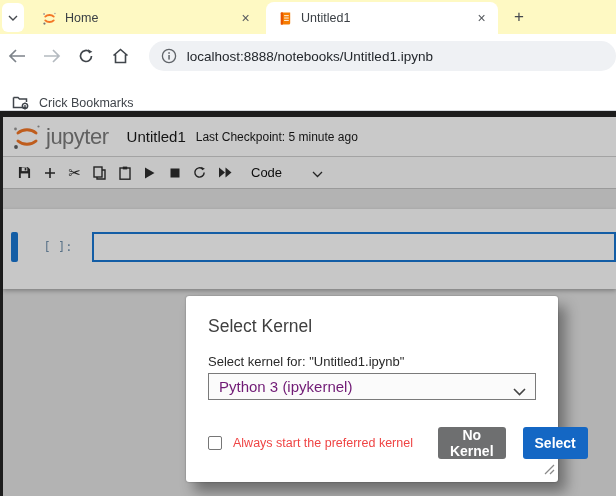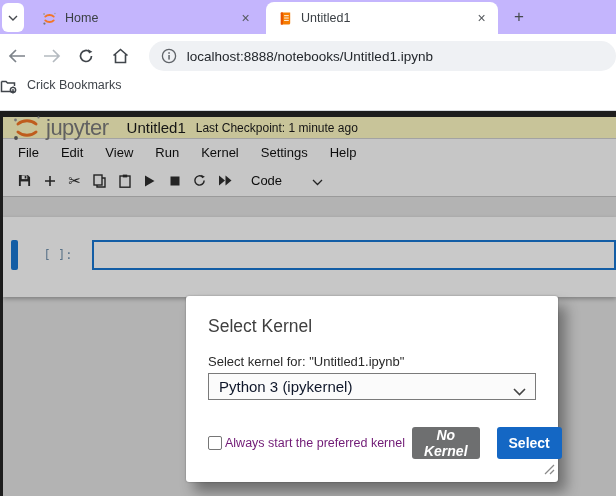--- a/index.html
+++ b/index.html
@@ -1,21 +1,21 @@
 <!DOCTYPE html>
 <html><head>
 <meta charset="utf-8">
 <style>
   * { margin:0; padding:0; box-sizing:border-box; }
   html,body { width:616px; height:496px; }
   body { font-family:"Liberation Sans", sans-serif; }
   .screen { position:relative; width:616px; height:496px; background:#fff; overflow:hidden; }
 
   
-  .tabstrip { height:34px; background:#c4b5fd; display:flex; align-items:flex-end; }
+  .tabstrip { height:34px; background:#fef9c3; display:flex; align-items:flex-end; }
   .tab-actions { width:22px; height:29px; background:#fff; border-radius:6px; margin:2px 0 2px 2px;
     display:flex; align-items:center; justify-content:center; }
   .tab { width:232px; height:32px; display:flex; align-items:center; padding:0 8px 0 12px;
     font-size:12.5px; color:#3b4045; }
   .tab.inactive { margin-left:6px; }
   .tab.active { background:#fff; border-radius:8px 8px 0 0; margin-left:4px; }
   .tab .favicon { width:15px; height:15px; margin-right:8px; flex:none; }
   .tab .tab-label { flex:1; white-space:nowrap; overflow:hidden; }
   .tab-close { width:17px; height:17px; border-radius:50%; display:flex; align-items:center;
     justify-content:center; font-size:14px; color:#55595e; flex:none; }
@@ -24,30 +24,30 @@
 
   
   .navbar { height:44px; background:#fff; display:flex; align-items:center; padding-left:2px; }
   .nav-btn { width:30px; height:30px; display:flex; align-items:center; justify-content:center; margin-right:5px; }
   .url-pill { margin-left:8px; height:30px; width:472px; background:#eff1f4; border-radius:15px;
     display:flex; align-items:center; padding-left:12px; }
   .url-text { font-size:13.5px; color:#23272c; margin-left:10px; white-space:nowrap; }
 
   
   .bookmarks { height:33px; background:#fff; border-bottom:1px solid #d8dbdf; display:flex;
-    align-items:flex-start; }
+    align-items:flex-end; padding-left:12px; }
   .bm-label { font-size:12.5px; color:#40454b; margin-left:8px; }
 
   .darkstrip { height:6px; background:#1d1d1d; }
 
   
   .jupyter { position:relative; height:379px; background:#e3e3e3; border-left:3px solid #1d1d1d; }
   .jp-dim { position:absolute; inset:0; background:rgba(0,0,0,0.21); z-index:5; }
 
-  .jp-header { height:22px; background:#fef9c3; border-bottom:1px solid #cfcfcf;
+  .jp-header { height:40px; background:#ffffff; border-bottom:1px solid #cfcfcf;
     display:flex; align-items:center; padding-left:8px; }
   .jp-wordmark { font-size:22px; color:#7b7b7b; letter-spacing:-0.5px; margin-left:3px; }
   .jp-title { font-size:15px; color:#1a1a1a; margin-left:18px; }
   .jp-checkpoint { font-size:12px; color:#1a1a1a; margin-left:10px; }
 
   .jp-menubar { height:26px; background:#fbfbfb; display:flex; align-items:center; padding-left:4px; }
   .jp-menu-item { font-size:13px; color:#111; padding:0 11px; }
 
   .jp-toolbar { height:32px; background:#fbfbfb; border-bottom:1px solid #c4c4c4;
     display:flex; align-items:center; padding-left:9px; }
@@ -65,29 +65,29 @@
   .cell-input { flex:1; margin-left:12px; border:2px solid #1976d2; background:#fff; }
 
   
   .modal { position:absolute; left:186px; top:296px; width:372px; height:186px; background:#fff;
     border-radius:3px; box-shadow:8px 10px 14px rgba(0,0,0,0.38), 0 0 2px rgba(0,0,0,0.35);
     z-index:10; padding:20px 22px 0 22px; }
   .modal-title { font-size:17.5px; color:#3f3f3f; font-weight:400; }
   .modal-label { font-size:13px; color:#2a2a2a; margin-top:17px; }
   .kernel-select { position:relative; margin-top:4px; height:27px; border:1px solid #7a7a7a;
     background:#fbfbfb; display:flex; align-items:center; padding-left:10px; }
-  .kernel-select-value { font-size:15px; color:#0f172a; }
+  .kernel-select-value { font-size:15px; color:#701a75; }
   .select-chevron { position:absolute; right:9px; top:8px; }
   .modal-footer { margin-top:27px; display:flex; align-items:center; }
   .checkbox { width:14px; height:14px; border:1px solid #767676; background:#fff;
     border-radius:2px; flex:none; }
-  .cb-label { font-size:12.5px; color:#701a75; margin-left:3px; white-space:nowrap; }
+  .cb-label { font-size:12.5px; color:#ef4444; margin-left:11px; white-space:nowrap; }
   .btn { height:32px; border:none; border-radius:3px; color:#fff; font-weight:bold;
     font-size:14px; font-family:"Liberation Sans", sans-serif; display:flex; align-items:center; }
-  .btn-nokernel { background:#6e6f70; margin-left:7px; padding:0 12px;font-style:italic; }
+  .btn-nokernel { background:#6e6f70; margin-left:25px; padding:0 12px; }
   .btn-select { background:#1467c4; margin-left:17px; padding:4px 12px; }
   .resize-grip { position:absolute; right:3px; bottom:3px; }
 </style>
 </head>
 <body>
 
 <div class="screen">
 
   <div class="tabstrip">
     <div class="tab-actions">
@@ -172,32 +172,23 @@
     <div class="jp-header">
       <svg width="32" height="30" viewBox="0 0 32 30">
         <path d="M7 11 A 12 9.5 0 0 1 25 11" fill="none" stroke="#f37626" stroke-width="3" stroke-linecap="round"></path>
         <path d="M25 19 A 12 9.5 0 0 1 7 19" fill="none" stroke="#f37626" stroke-width="3" stroke-linecap="round"></path>
         <circle cx="4.5" cy="7" r="1.4" fill="#989898"></circle>
         <circle cx="27.5" cy="4.5" r="1.1" fill="#989898"></circle>
         <circle cx="5" cy="25" r="1.9" fill="#616262"></circle>
       </svg>
       <span class="jp-wordmark">jupyter</span>
       <span class="jp-title">Untitled1</span>
-      <span class="jp-checkpoint">Last Checkpoint: 1 minute ago</span>
-    </div>
-
-    <div class="jp-menubar">
-      <span class="jp-menu-item">File</span>
-      <span class="jp-menu-item">Edit</span>
-      <span class="jp-menu-item">View</span>
-      <span class="jp-menu-item">Run</span>
-      <span class="jp-menu-item">Kernel</span>
-      <span class="jp-menu-item">Settings</span>
-      <span class="jp-menu-item">Help</span>
-    </div>
+      <span class="jp-checkpoint">Last Checkpoint: 5 minute ago</span>
+    </div>
+
 
     <div class="jp-toolbar">
       <div class="tb-btn">
         <svg width="13" height="13" viewBox="0 0 14 14">
           <path d="M1 1 L10.5 1 L13 3.5 L13 13 L1 13 Z" fill="#2e2e2e"></path>
           <rect x="4" y="1.5" width="6" height="4" fill="#fbfbfb"></rect>
             <rect x="7.2" y="2.2" width="1.8" height="2.6" fill="#2e2e2e"></rect>
           <rect x="3" y="8" width="8" height="5" fill="#fbfbfb"></rect>
         </svg>
       </div>

